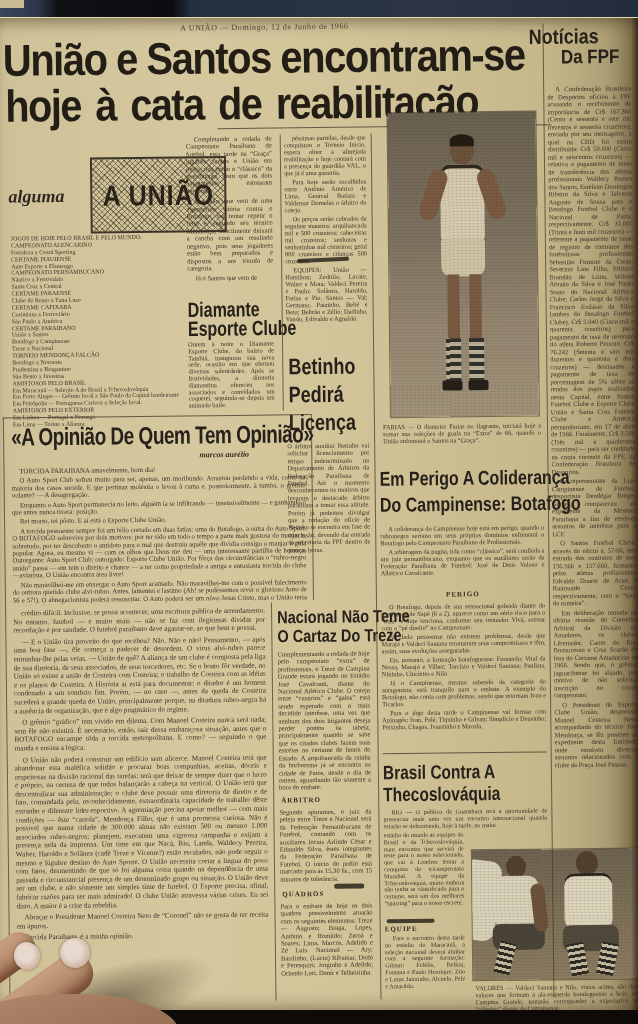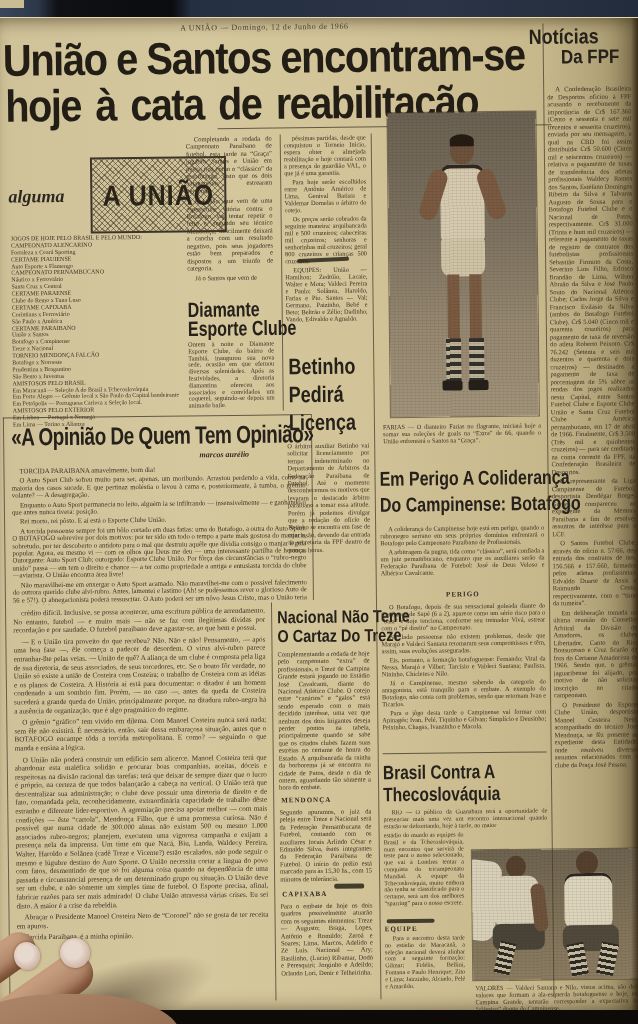--- a/index.html
+++ b/index.html
@@ -151,23 +151,23 @@
           <div class="para">— E o União tira proveito do que recebeu? Não. Não e não! Pensamento, — após uma boa fase —, êle começa a padecer de desordem. O vírus alvi-rubro parece entranhar-lhe pelas veias. — União de quê? A aliança de um clube é composta pela liga de sua diretoria, de seus associados, de seus torcedores, etc. Se o boato fôr verdade, no União só existe a união de Costeira com Costeira; o trabalho de Costeira com as idéias e os planos de Costeira. A História aí está para documentar: o ditador é um homem condenado a um sombrio fim. Porém, — no caso —, antes da queda de Costeira sucederá a grande queda do União, principalmente porque, na ditadura rubro-negra há a ausência de organização, que é algo pragmático do regime.</div>
           <div class="para">O grêmio “gráfico” tem vivido em dilema. Com Manoel Costeira nunca será nada; sem êle não existirá. É necessário, então, sair dessa embaraçosa situação, antes que o BOTAFOGO encampe tôda a torcida metropolitana. E como? — seguindo o que manda e ensina a lógica.</div>
           <div class="para">O União não poderá construir um edifício sem alicerce. Manoel Costeira terá que abandonar esta maléfica solidão e procurar boas companhias, aceitas, dóceis e respeitosas na divisão racional das tarefas; terá que deixar de sempre dizer que o lucro é próprio, na certeza de que todos balançarão a cabeça na vertical. O União terá que descentralizar sua administração; o clube deve possuir uma diretoria de direito e de fato, comandada pela, reconhecidamente, extraordinária capacidade de trabalho dêste estranho e diferente líder-esportivo. A agremiação precisa apoiar melhor — com mais condições — êste “cartola”, Mendonça Filho, que é uma promessa curiosa. Não é possível que numa cidade de 300.000 almas não existam 500 ou mesmo 1.000 associados rubro-negros; planejem, executem uma vigorosa campanha e exijam a presença nela da imprensa. Um time em que Nacá, Biu, Landa, Waldecy Pereira, Walter, Haroldo e Solânea (cadê Treze e Vicente?) estão escalados, não pode seguir o mesmo e lúgubre destino do Auto Sporte. O União necessita cortar a língua do povo com fatos, desmentindo de que só foi alguma coisa quando na dependência de uma passada e circunstancial presença de um determinado grupo ou situação. O União deve ser um clube, e não sòmente um simples time de futebol. O Esporte precisa, afinal, fabricar razões para ser mais admirado! O clube União atravessa várias crises. Eu sei disto. A maior é a crise da rebeldia.</div>
           <div class="para">Abraçar o Presidente Manoel Costeira Neto de “Coronel” não se gosta de ter receita em apuros.</div>
           <div class="para">Torcida Paraibana, é a minha opinião.</div>
         </div>
 
       <div class="abs sechead" style="left:276px;top:588px;font-size:14.5px;line-height:19px;transform:scaleY(1.2);white-space:nowrap;">Nacional Não Teme</div>
       <div class="abs sechead" style="left:276px;top:607px;font-size:14.5px;line-height:19px;transform:scaleY(1.2);white-space:nowrap;">O Cartaz Do Treze</div>
       <div class="abs body-text" style="left:276px;top:632px;width:92px;height:142px;font-size:6.6px;line-height:7.4px;overflow:hidden;">Complementando a rodada de hoje pelo campeonato “extra” de profissionais, o Treze de Campina Grande estará jogando no Estádio José Cavalcanti, diante do Nacional Atlético Clube. O cotejo entre “canários” e “galos” está sendo esperado com o mais decidido interêsse, uma vez que nenhum dos dois litigantes deseja perder pontos na tabela, principalmente quando se sabe que os citados clubes fazem suas estréias no certame de honra do Estado. A arquibancada da rainha da borborema já se encontra na cidade de Patos, desde o dia de ontem, aguardando tão sòmente a hora do embate.</div>
-      <div class="abs subhead" style="left:278px;top:778px;">MENDONÇA</div>
+      <div class="abs subhead" style="left:278px;top:778px;">ÁRBITRO</div>
       <div class="abs body-text" style="left:276px;top:790px;width:92px;height:76px;font-size:6.6px;line-height:7.4px;overflow:hidden;">Segundo apuramos, o juiz da peleja entre Treze e Nacional será da Federação Pernambucana de Futebol, contando com os auxiliares locais Arlindo César e Edmaldo Silva, êstes integrantes da Federação Paraibana de Futebol. O início do prélio está marcado para às 15,30 hs., com 15 minutos de tolerância.</div>
-      <div class="abs subhead" style="left:278px;top:872px;">CAPIXABA</div>
+      <div class="abs subhead" style="left:278px;top:872px;">QUADROS</div>
       <div class="abs body-text" style="left:276px;top:884px;width:92px;height:86px;font-size:6.6px;line-height:7.4px;overflow:hidden;">Para o embate de hoje os dois quadros possivelmente atuarão com os seguintes elementos: Treze — Augusto; Braga, Lopes, Antônio e Romildo; Zeroá e Soares; Lima, Marcos, Adelido e Zé Luís. Nacional — Ary; Basilinho, (Lúcio) Ribamar, Dodó e Peresquiri; Jorginho e Adeildo; Orlando Lori, Denír e Telheirinha.</div>
 
       <div class="abs photo" style="left:392px;top:96px;width:148px;height:304px;background:linear-gradient(180deg,#6b6152 0,#7d7260 40%,#958770 70%,#a1937a 100%);">
         <div class="abs" style="left:62px;top:26px;width:24px;height:26px;border-radius:50%;background:#6d523c;"></div>
         <div class="abs" style="left:62px;top:22px;width:24px;height:12px;border-radius:50% 50% 0 0;background:#241c12;"></div>
         <div class="abs" style="left:52px;top:52px;width:44px;height:76px;border-radius:10px 10px 4px 4px;background:#d6cab0;box-shadow:inset 0 4px 0 #2e2820;"></div>
         <div class="abs" style="left:36px;top:56px;width:18px;height:52px;border-radius:10px;background:#7a5a41;transform:rotate(18deg);"></div>
         <div class="abs" style="left:94px;top:56px;width:18px;height:52px;border-radius:10px;background:#7a5a41;transform:rotate(-18deg);"></div>
         <div class="abs" style="left:52px;top:126px;width:44px;height:38px;border-radius:4px 4px 10px 10px;background:#cfc3a6;"></div>
         <div class="abs" style="left:58px;top:162px;width:12px;height:66px;background:#7a5a41;"></div>

